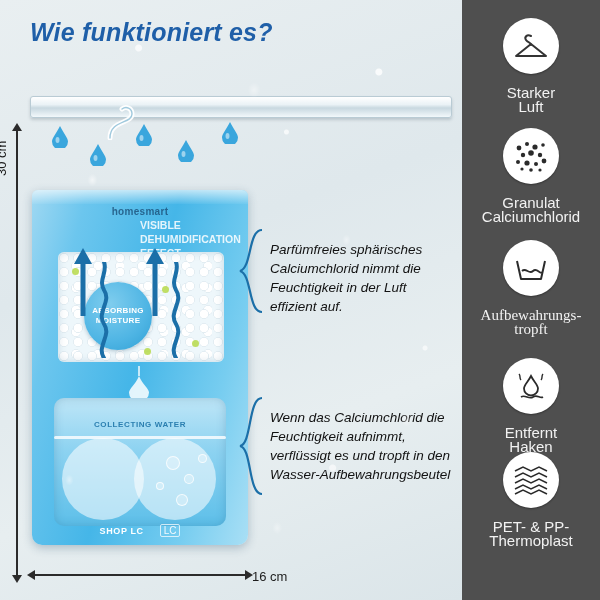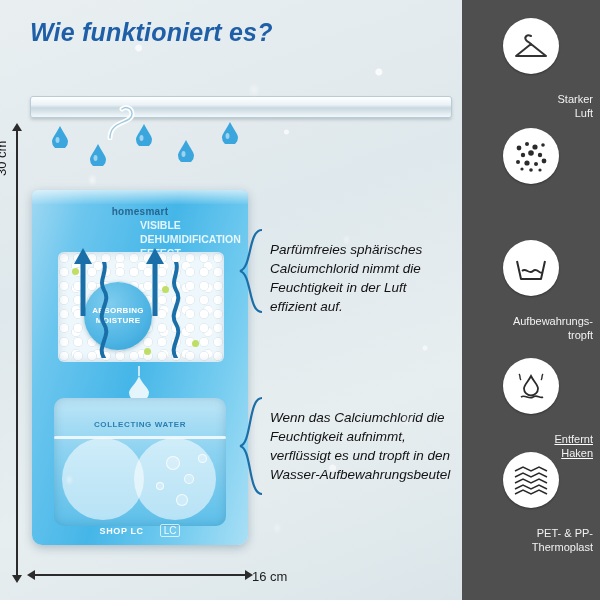--- a/index.html
+++ b/index.html
@@ -330,24 +330,24 @@
   .f-circle {
     width: 56px; height: 56px;
     border-radius: 50%;
     background: #ffffff;
     display: flex;
     align-items: center;
     justify-content: center;
     box-shadow: 0 1px 2px rgba(0,0,0,0.35);
   }
   .f-label {
-    margin-top: 18px;
-    font-size: 11px;
+    margin-top: 12px;
+    font-size: 15px;
     line-height: 14px;
-    text-align: right;
+    text-align: center;
     color: #f2f2f2;
     width: 124px;
   }
 </style>
 </head>
 <body>
 
 <div class="page">
 
   <div class="left">
@@ -515,36 +515,40 @@
               <circle cx="5" cy="22" r="2"></circle>
               <circle cx="14" cy="23" r="2.6"></circle>
             <circle cx="23" cy="24" r="2"></circle>
               <circle cx="31" cy="21" r="2.4"></circle>
               <circle cx="18" cy="30" r="1.8"></circle>
             <circle cx="9" cy="29" r="1.6"></circle>
               <circle cx="27" cy="30" r="1.6"></circle>
           </g>
         </svg>
       </div>
-    </div>
-
-    <div class="feature" style="top:240px;">
+      <div class="f-label">
+        <span>Granulat</span><br>
+        <span>Calciumchlorid</span>
+      </div>
+    </div>
+
+    <div class="feature" style="top:240px;font-family:Liberation Serif, serif;">
       <div class="f-circle">
         <svg width="36" height="30" viewBox="0 0 36 30">
           <path d="M4 8 L8 26 L28 26 L32 8" stroke="#2b2b2b" stroke-width="2" fill="none" stroke-linejoin="round"></path>
           <path d="M9 18 C13 14 16 22 20 18 C24 14 27 22 29 19" stroke="#2b2b2b" stroke-width="1.8" fill="none"></path>
         </svg>
       </div>
       <div class="f-label">
         <span>Aufbewahrungs-</span><br>
         <span>tropft</span>
       </div>
     </div>
 
-    <div class="feature" style="top:358px;text-decoration:underline;">
+    <div class="feature" style="top:358px;">
       <div class="f-circle">
         <svg width="36" height="32" viewBox="0 0 36 32">
           <path d="M18 6 C21 12 25 15 25 18.5 A7 7 0 0 1 11 18.5 C11 15 15 12 18 6 Z" stroke="#2b2b2b" stroke-width="1.8" fill="none"></path>
           <path d="M6 4 C8 6 6 8 8 10" stroke="#2b2b2b" stroke-width="1.4" fill="none"></path>
           <path d="M30 4 C28 6 30 8 28 10" stroke="#2b2b2b" stroke-width="1.4" fill="none"></path>
           <path d="M8 27 C12 24 16 30 20 27 C24 24 27 29 30 27" stroke="#2b2b2b" stroke-width="1.6" fill="none"></path>
         </svg>
       </div>
       <div class="f-label">
         <span>Entfernt</span><br>

